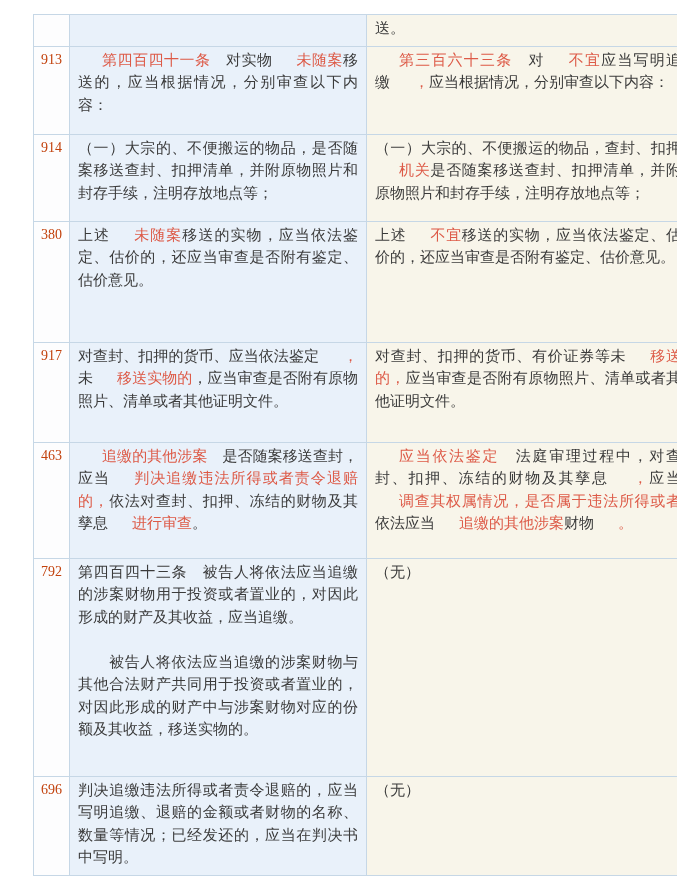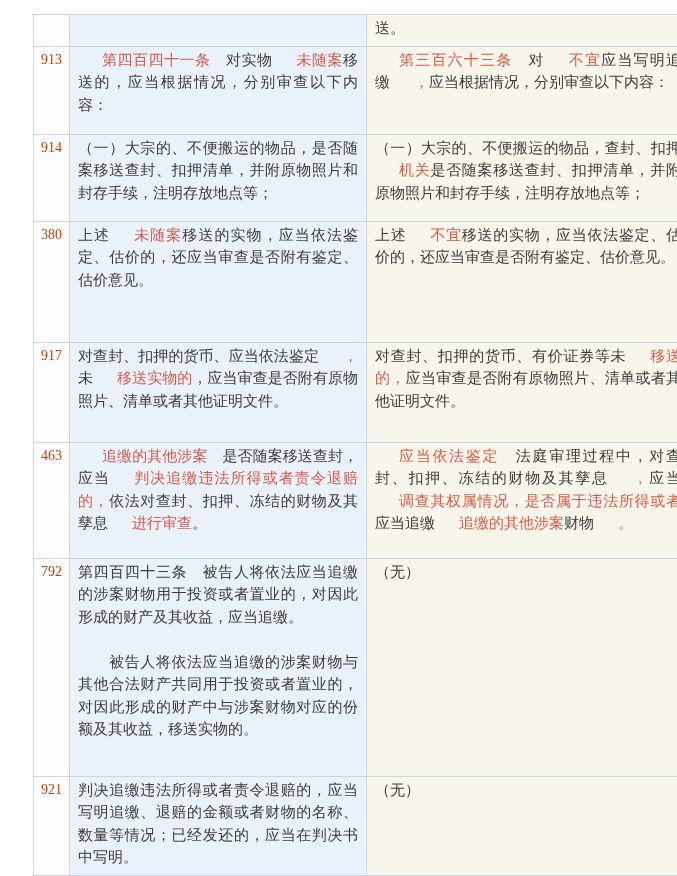--- a/index.html
+++ b/index.html
@@ -95,35 +95,35 @@
           <td class="new">
             <p><span>对查封、扣押的货币、有价证券等未</span><span class="red">移送的，</span><span>应当审查是否附有原物照片、清单或者其他证明文件。</span></p>
           </td>
         </tr>
         <tr style="height: 116px;">
           <td class="num">463</td>
           <td class="old">
             <p><span class="red">追缴的其他涉案</span><span>　是否随案移送查封，应当</span><span class="red">判决追缴违法所得或者责令退赔的，</span><span>依法对查封、扣押、冻结的财物及其孳息</span><span class="red">进行审查</span><span>。</span></p>
           </td>
           <td class="new">
-            <p><span class="red">应当依法鉴定</span><span>　法庭审理过程中，对查封、扣押、冻结的财物及其孳息</span><span class="red">，</span><span>应当</span><span class="red">调查其权属情况，是否属于违法所得或者</span><span>应当追缴</span><span class="red">追缴的其他涉案</span><span>财物</span><span class="red">。</span></p>
+            <p><span class="red">应当依法鉴定</span><span>　法庭审理过程中，对查封、扣押、冻结的财物及其孳息</span><span class="red">，</span><span>应当</span><span class="red">调查其权属情况，是否属于违法所得或者</span><span>依法应当</span><span class="red">追缴的其他涉案</span><span>财物</span><span class="red">。</span></p>
           </td>
         </tr>
         <tr style="height: 218px;">
           <td class="num">792</td>
           <td class="old">
             <p><span>第四百四十三条　被告人将依法应当追缴的涉案财物用于投资或者置业的，对因此形成的财产及其收益，应当追缴。</span></p>
             <p><span>　　被告人将依法应当追缴的涉案财物与其他合法财产共同用于投资或者置业的，对因此形成的财产中与涉案财物对应的份额及其收益，移送实物的。</span></p>
           </td>
           <td class="new">
             <p><span>（无）</span></p>
           </td>
         </tr>
         <tr style="height: 81px;">
-          <td class="num">921</td>
+          <td class="num">696</td>
           <td class="old">
             <p><span>判决追缴违法所得或者责令退赔的，应当写明追缴、退赔的金额或者财物的名称、数量等情况；已经发还的，应当在判决书中写明。</span></p>
           </td>
           <td class="new">
             <p><span>（无）</span></p>
           </td>
         </tr>
       </tbody>
   </table>
 </div>

